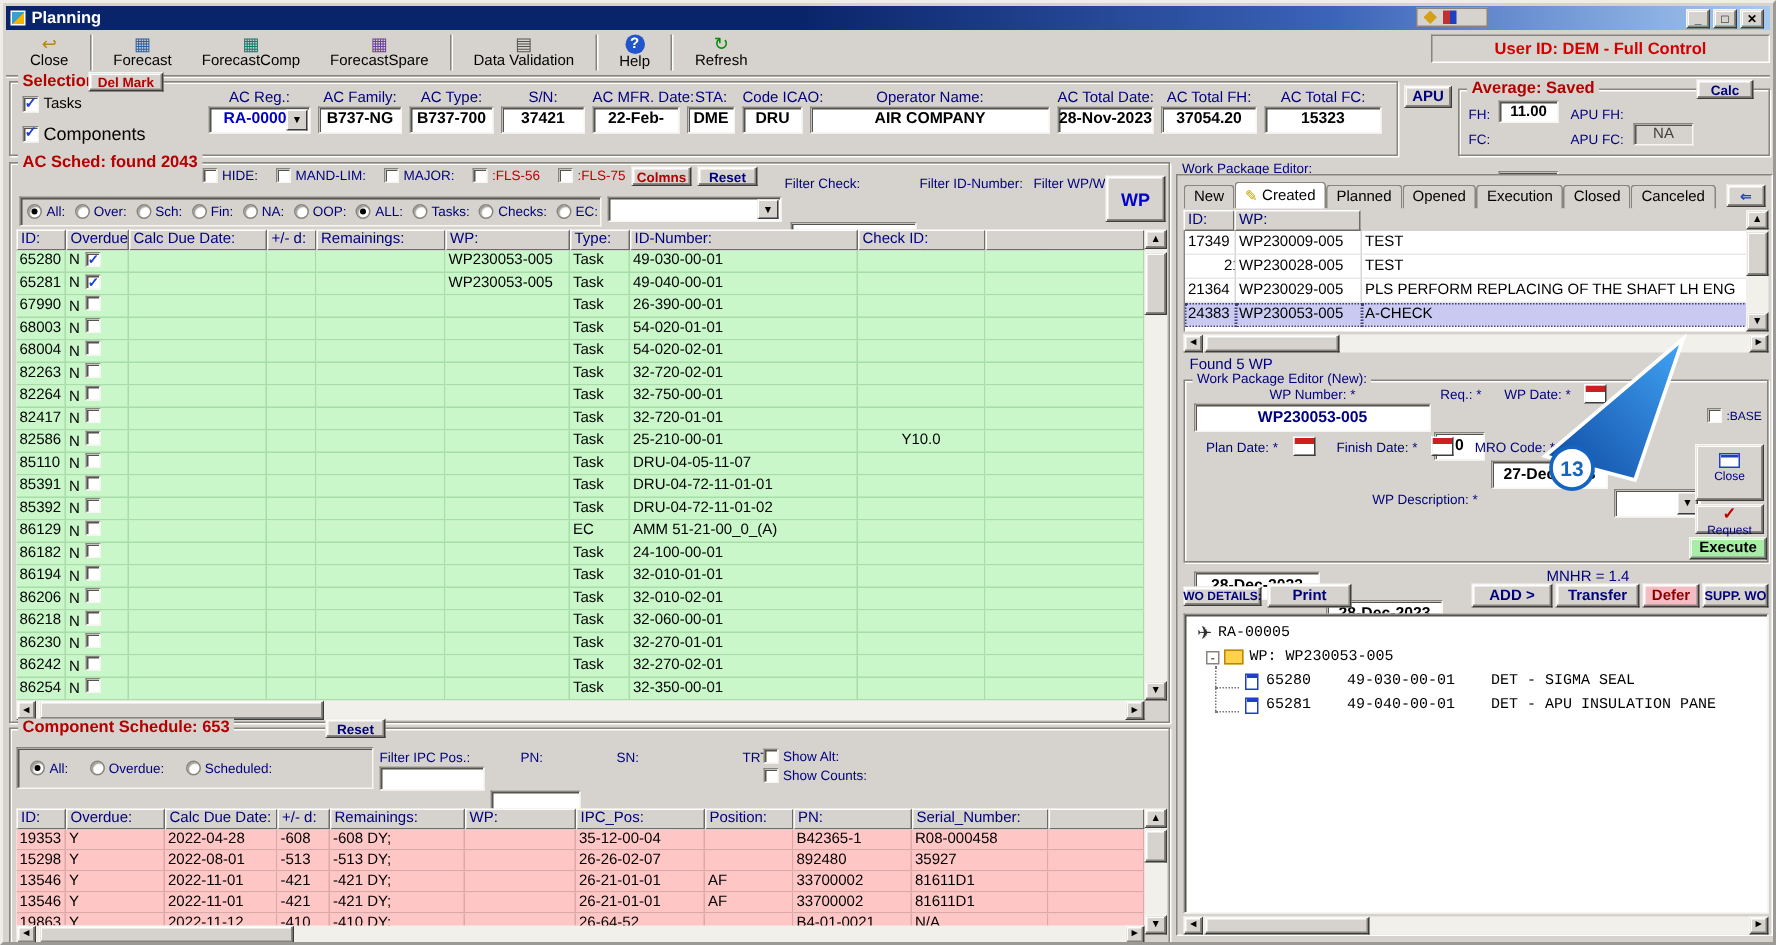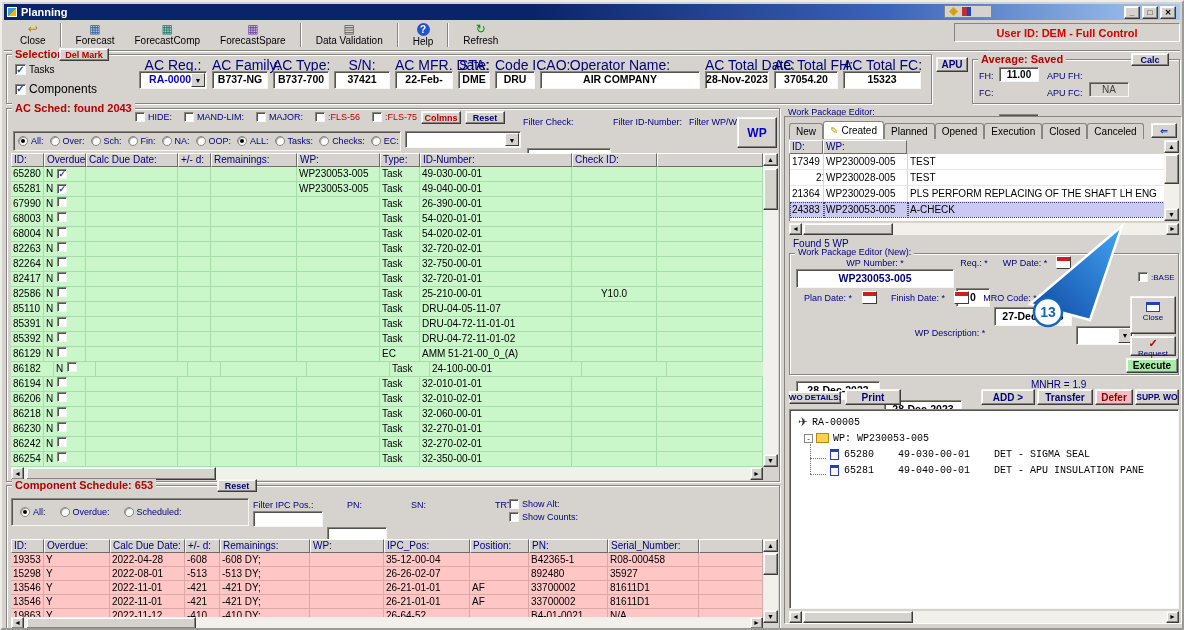--- a/index.html
+++ b/index.html
@@ -28,21 +28,21 @@
 .ticon{font-size:12px;line-height:12px}
 .tlab{font-size:10px;line-height:12px}
 .tsep{width:2px;height:24px;border-left:1px solid #87857e;border-right:1px solid #fff;margin:0 4px}
 .ic-close{color:#b8860b}.ic-cal1{color:#2c5d9e}.ic-cal2{color:#0f7a6a}.ic-cal3{color:#6a3d9e}.ic-doc{color:#555}.ic-refresh{color:#0a8a0a}
 .help-ic{width:13px;height:13px;border-radius:50%;background:#2255cc;color:#fff;font-weight:bold;font-size:10px;line-height:13px;text-align:center}
 .user-box{left:952px;top:21px;width:226px;height:19px;display:flex;align-items:center;justify-content:center;color:#d40000;font-weight:bold;font-size:11px;background:#d6d3ce;border:1px solid;border-color:#87857e #fff #fff #87857e}
 .chip{left:942px;top:3px;width:48px;height:13px;background:#d6d3ce;border:1px solid #87857e;display:flex;align-items:center;gap:4px;padding:0 4px}
 .mi1{width:9px;height:9px;background:#d4a017;clip-path:polygon(50% 0,100% 50%,50% 100%,0 50%)}
 .mi2{width:9px;height:9px;background:linear-gradient(90deg,#c03030 50%,#2040c0 50%)}
 .sel-cell{flex:none}
-.sel-lab{font-size:14px;color:#00007c;text-align:center;height:11px;line-height:11px;white-space:nowrap}
+.sel-lab{font-size:10px;color:#00007c;text-align:center;height:11px;line-height:11px;white-space:nowrap}
 .sel-val{height:18px;line-height:15px;font-weight:bold;font-size:10.5px;text-align:center;color:#000}
 .combo-blue{color:#0000c8}
 .ddb{position:absolute;right:1px;top:1px;bottom:1px;width:14px;background:#d6d3ce;border:1px solid;border-color:#fff #3c3c3c #3c3c3c #fff;font-size:7px;line-height:13px;text-align:center;color:#000}
 .th{display:inline-block;flex:none;height:14px;line-height:12px;padding:0 2px;background:#d6d3ce;border:1px solid;border-color:#fff #6e6c66 #6e6c66 #fff;font-size:10px;color:#00007c;white-space:nowrap;overflow:hidden}
 .trow{display:flex}
 .td{display:inline-block;flex:none;height:15px;line-height:14px;padding:0 2px;font-size:10px;white-space:nowrap;overflow:hidden}
 .td.g{background:#c9f7c9;border-right:1px solid #a8dca8;border-bottom:1px solid #a8dca8}
 .td.p{background:#ffc6c6;border-right:1px solid #dda8a8;border-bottom:1px solid #dda8a8;height:14px;line-height:13px}
 .td.w{background:#fff;border-right:1px solid #d6d6d6;border-bottom:1px solid #e8e8e8;height:16px;line-height:15px}
 .trow.sel .td.w{background:#c9c9f2;outline:1px dotted #404080;outline-offset:-1px}
@@ -458,21 +458,21 @@
         <span class="td g" style="width: 92px;"></span>
         <span class="td g" style="width: 33px;"></span>
         <span class="td g" style="width: 86px;"></span>
         <span class="td g" style="width: 83px;"></span>
         <span class="td g" style="width: 40px;">EC</span>
         <span class="td g" style="width: 152px;">AMM 51-21-00_0_(A)</span>
         <span class="td g" style="width: 85px;"></span>
         <span class="td g" style="width: 106px;"></span>
       </div>
       <div class="trow">
-        <span class="td g" style="width: 43px;">86182</span>
+        <span class="td g" style="width: 33px;">86182</span>
         <span class="td g" style="width: 42px;"><span class="ovl">N</span><span class="cb sm"></span></span>
         <span class="td g" style="width: 92px;"></span>
         <span class="td g" style="width: 33px;"></span>
         <span class="td g" style="width: 86px;"></span>
         <span class="td g" style="width: 83px;"></span>
         <span class="td g" style="width: 40px;">Task</span>
         <span class="td g" style="width: 152px;">24-100-00-01</span>
         <span class="td g" style="width: 85px;"></span>
         <span class="td g" style="width: 106px;"></span>
       </div>
@@ -807,21 +807,21 @@
     </div>
     <div class="abs raised" style="left:340px;top:82px;width:46px;height:20px;text-align:center">
       <span style="color:#c00000;font-weight:bold;font-size:11px;line-height:10px">✓</span>
       <span class="tiny">Request</span>
     </div>
     <div class="abs raised abtn" style="left:336px;top:104px;width:52px;height:15px;background:#a8eca8;color:#000;font-size:10px">
       <span>Execute</span>
     </div>
   </div>
 
-  <span class="abs" style="left:246px;top:262px;font-size:10px;color:#00007c">MNHR = 1.9</span>
+  <span class="abs" style="left:246px;top:262px;font-size:10px;color:#00007c">MNHR = 1.4</span>
 
   <div class="abs raised abtn" style="left:4px;top:274px;width:52px;height:13px;font-size:8px">
     <span>WO DETAILS:</span>
   </div>
   <div class="abs raised abtn" style="left:60px;top:272px;width:56px;height:16px">
     <span>Print</span>
   </div>
   <div class="abs raised abtn" style="left:196px;top:272px;width:54px;height:16px">
     <span>ADD &gt;</span>
   </div>

